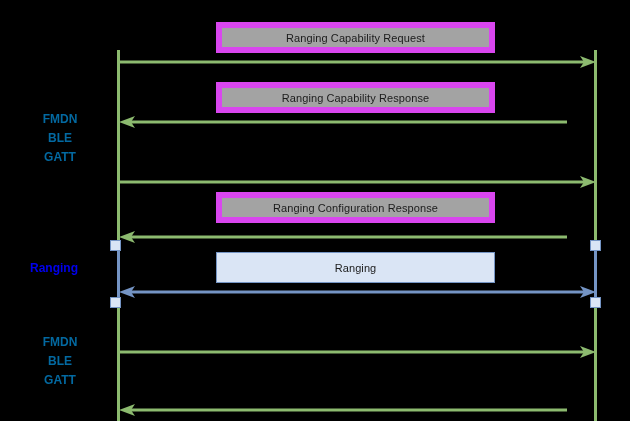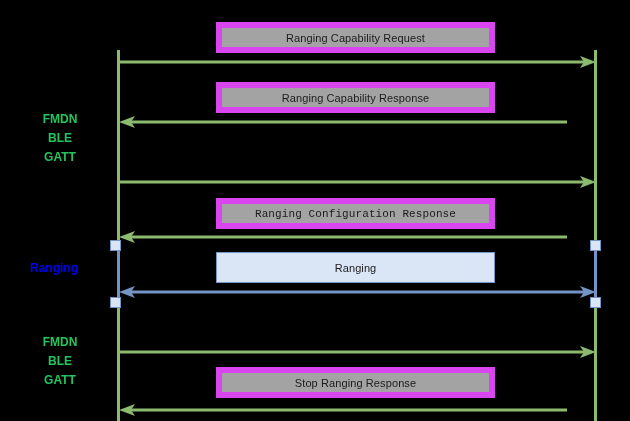--- a/index.html
+++ b/index.html
@@ -73,21 +73,21 @@
 
   
   .side-label {
     position: absolute;
     font-size: 12px;
     font-weight: bold;
     line-height: 19px;
     white-space: pre-line;
   }
   .side-label.green {
-    color: #22c55e;
+    color: #0369a1;
     left: 27px;
     width: 66px;
     text-align: center;
   }
   .side-label.blue {
     color: #0000ee;
     left: 30px;
     text-align: left;
   }
 </style>
@@ -135,21 +135,21 @@
     </svg>
   </div>
 
   <div class="arrow-wrap" style="left:118px; top:175px; width:478px;">
     <svg width="478" height="14" viewBox="0 0 478 14">
       <line x1="0" y1="7" x2="468" y2="7" stroke="#8cba6f" stroke-width="3"></line>
       <polygon points="478,7 462,1 466,7 462,13" fill="#8cba6f"></polygon>
     </svg>
   </div>
 
-  <div class="msgbox green" style="top:198px;font-family:Liberation Mono, monospace;">Ranging Configuration Response</div>
+  <div class="msgbox green" style="top:192px;">Ranging Configuration Response</div>
   <div class="arrow-wrap" style="left:119px; top:230px; width:448px;">
     <svg width="448" height="14" viewBox="0 0 448 14">
       <line x1="10" y1="7" x2="448" y2="7" stroke="#8cba6f" stroke-width="3"></line>
       <polygon points="0,7 16,1 12,7 16,13" fill="#8cba6f"></polygon>
     </svg>
   </div>
 
   <div class="msgbox blue" style="top:252px;">Ranging</div>
   <div class="arrow-wrap" style="left:119px; top:285px; width:477px;">
     <svg width="477" height="14" viewBox="0 0 477 14">
@@ -159,21 +159,20 @@
     </svg>
   </div>
 
   <div class="arrow-wrap" style="left:118px; top:345px; width:478px;">
     <svg width="478" height="14" viewBox="0 0 478 14">
       <line x1="0" y1="7" x2="468" y2="7" stroke="#8cba6f" stroke-width="3"></line>
       <polygon points="478,7 462,1 466,7 462,13" fill="#8cba6f"></polygon>
     </svg>
   </div>
 
-  <div class="msgbox green" style="top:367px;">Stop Ranging Response</div>
   <div class="arrow-wrap" style="left:119px; top:403px; width:448px;">
     <svg width="448" height="14" viewBox="0 0 448 14">
       <line x1="10" y1="7" x2="448" y2="7" stroke="#8cba6f" stroke-width="3"></line>
       <polygon points="0,7 16,1 12,7 16,13" fill="#8cba6f"></polygon>
     </svg>
   </div>
 
 </div>
 
 </body></html>

